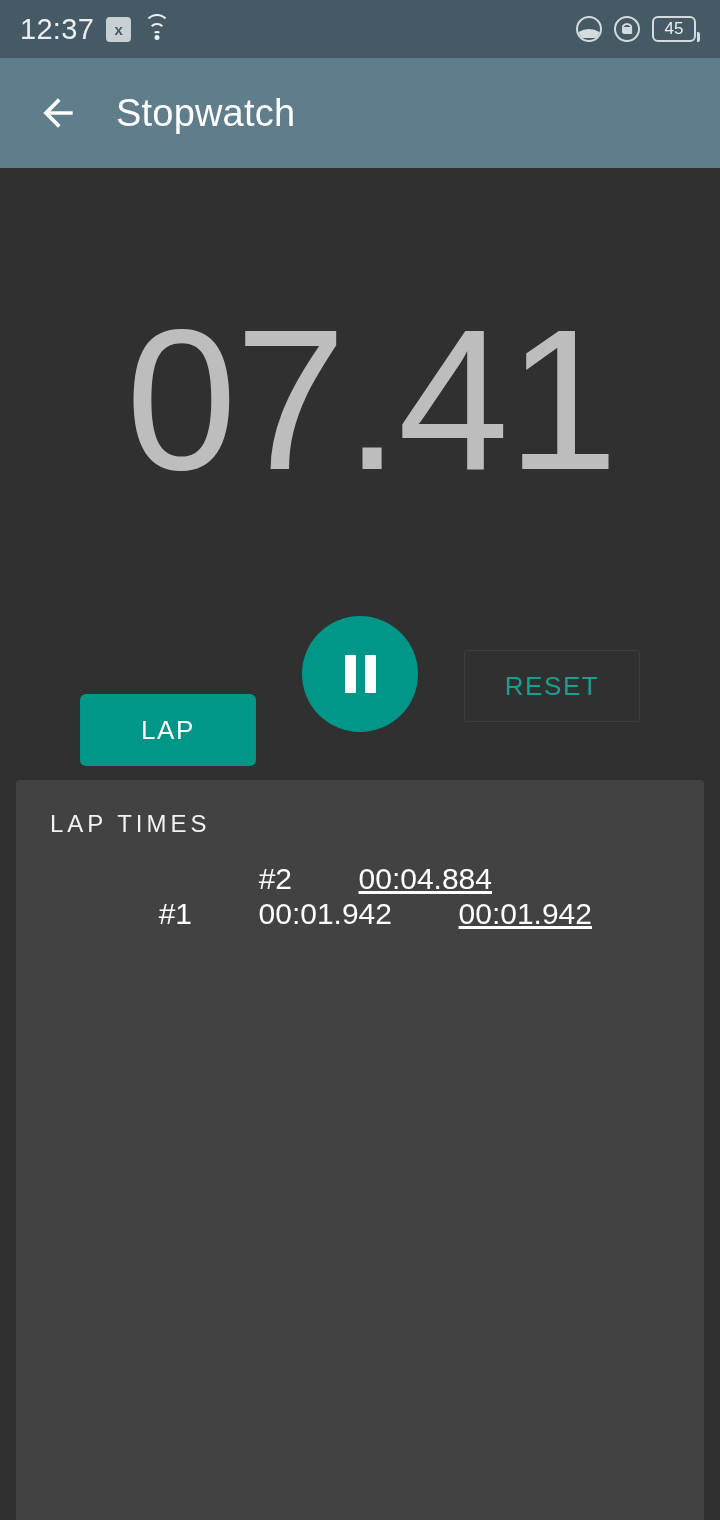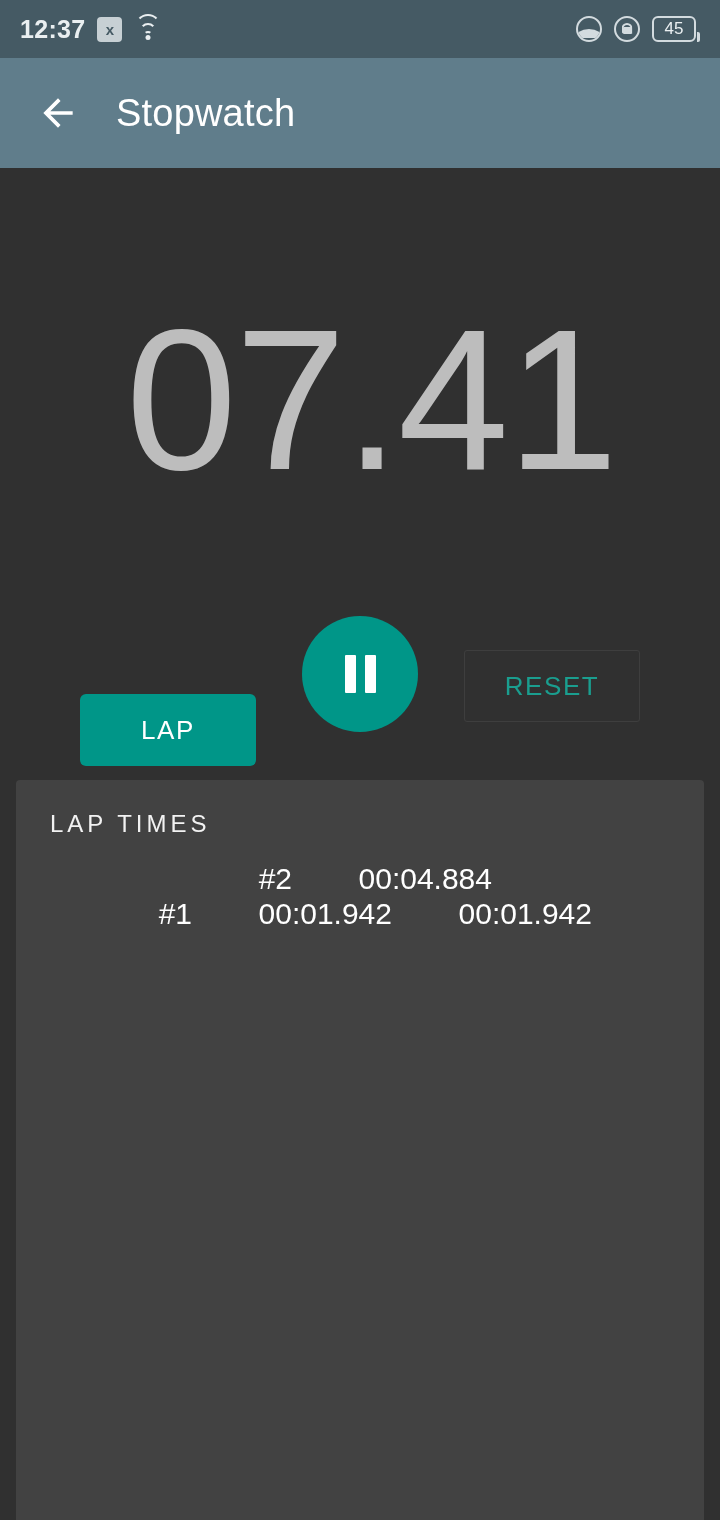--- a/index.html
+++ b/index.html
@@ -13,21 +13,21 @@
 
   
   .statusbar {
     position:absolute; top:0; left:0; width:720px; height:58px;
     background:#455A64;
     display:flex; align-items:center; justify-content:space-between;
     padding:0 20px;
   }
   .sb-left { display:flex; align-items:center; gap:12px; }
   .sb-right { display:flex; align-items:center; gap:12px; }
-  .sb-clock { color:#EAEFF1; font-size:25px; letter-spacing:0.3px;font-weight:bold; }
+  .sb-clock { color:#EAEFF1; font-size:29px; letter-spacing:0.3px; }
 
   .icon-simx {
     width:25px; height:25px; border-radius:4px;
     background:#C7D0D4; color:#455A64;
     display:flex; align-items:center; justify-content:center;
     font-size:15px; font-weight:bold;
   }
   .icon-wifi { position:relative; width:28px; height:22px; }
   .icon-wifi i {
     position:absolute; left:50%; transform:translateX(-50%);
@@ -148,21 +148,21 @@
     margin-top:24px;
     display:flex; flex-direction:column; align-items:center;
   }
   .lap-row {
     display:flex; align-items:baseline; justify-content:center;
     color:#FFFFFF; font-size:30px; line-height:1.15;
     width:100%;
   }
   .lap-num   { width:64px;  text-align:right; }
   .lap-split { width:200px; text-align:right; }
-  .lap-total { width:200px; text-align:right; }
+  .lap-total { width:200px; text-align:right;text-decoration:underline; }
 </style>
 </head>
 <body>
 
 <div id="app">
 
   <div class="statusbar">
     <div class="sb-left">
       <div class="sb-clock">12:37</div>
       <div class="icon-simx">

